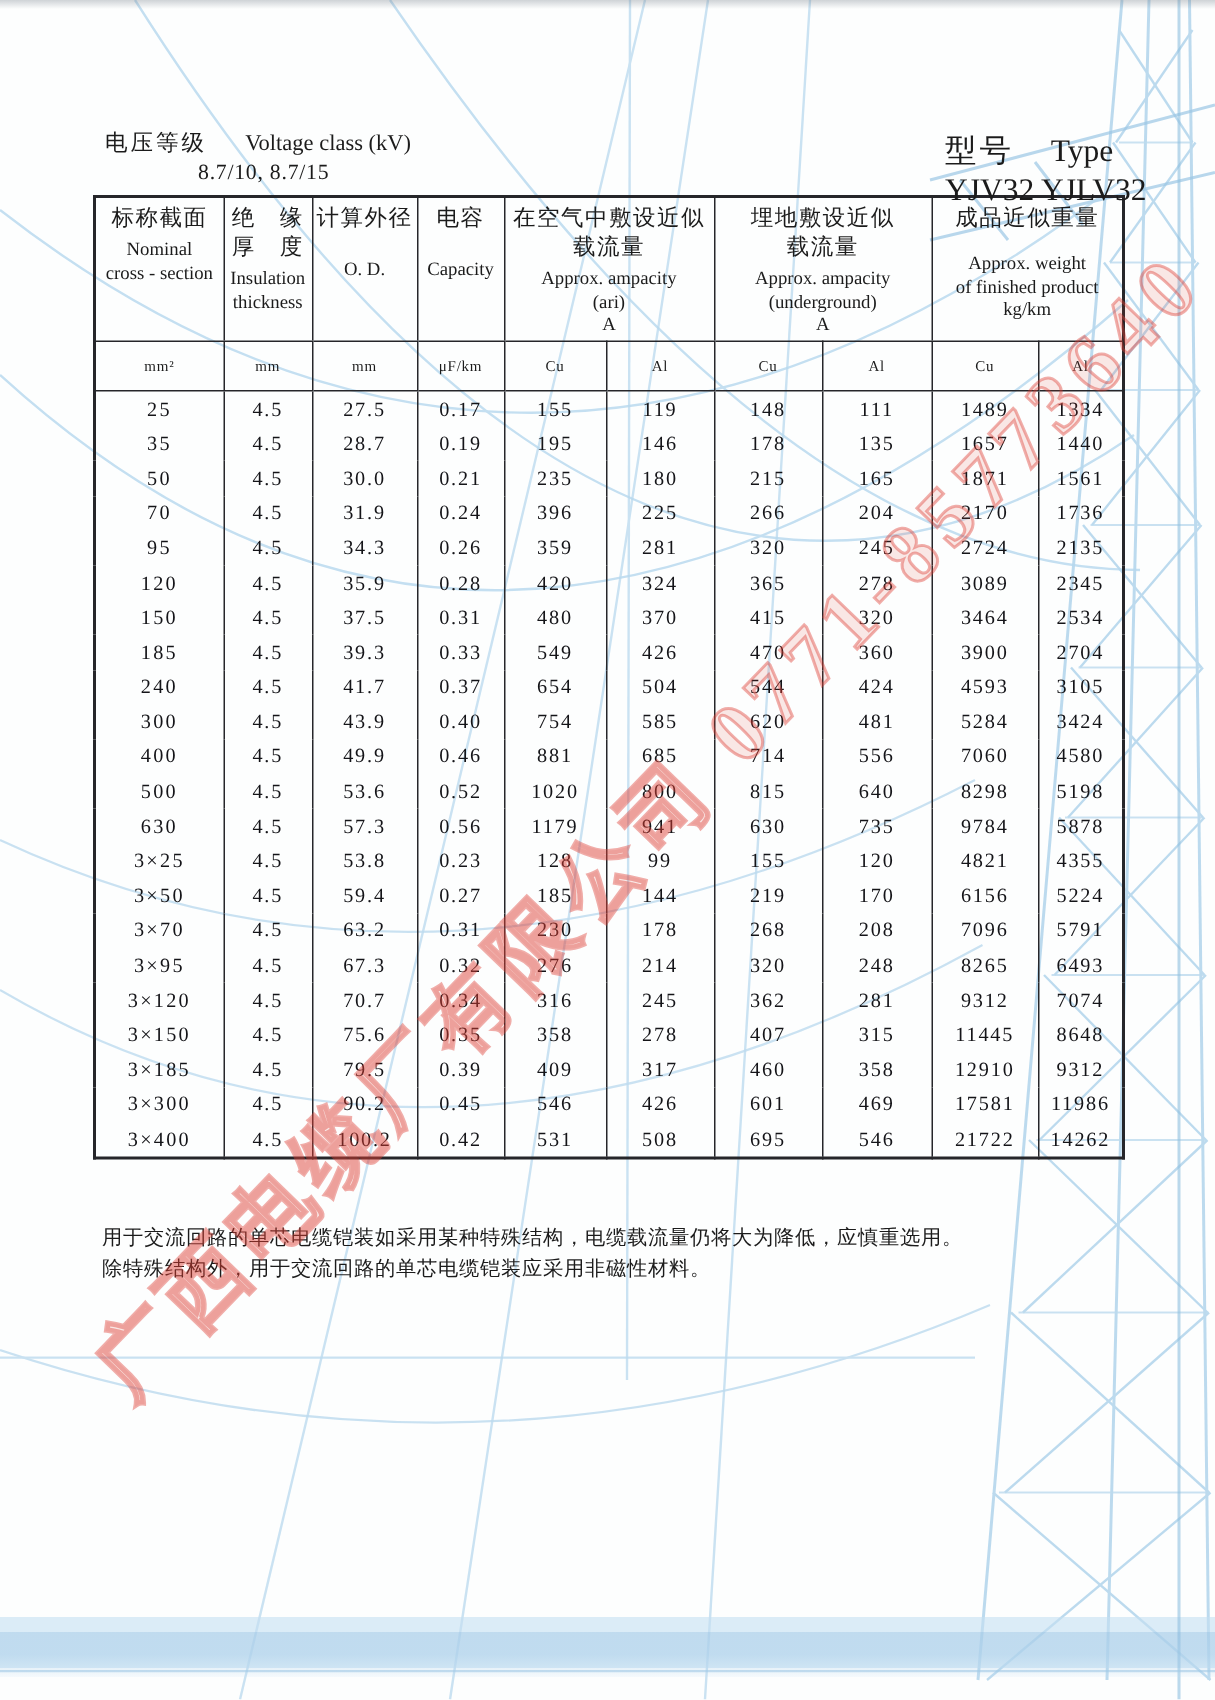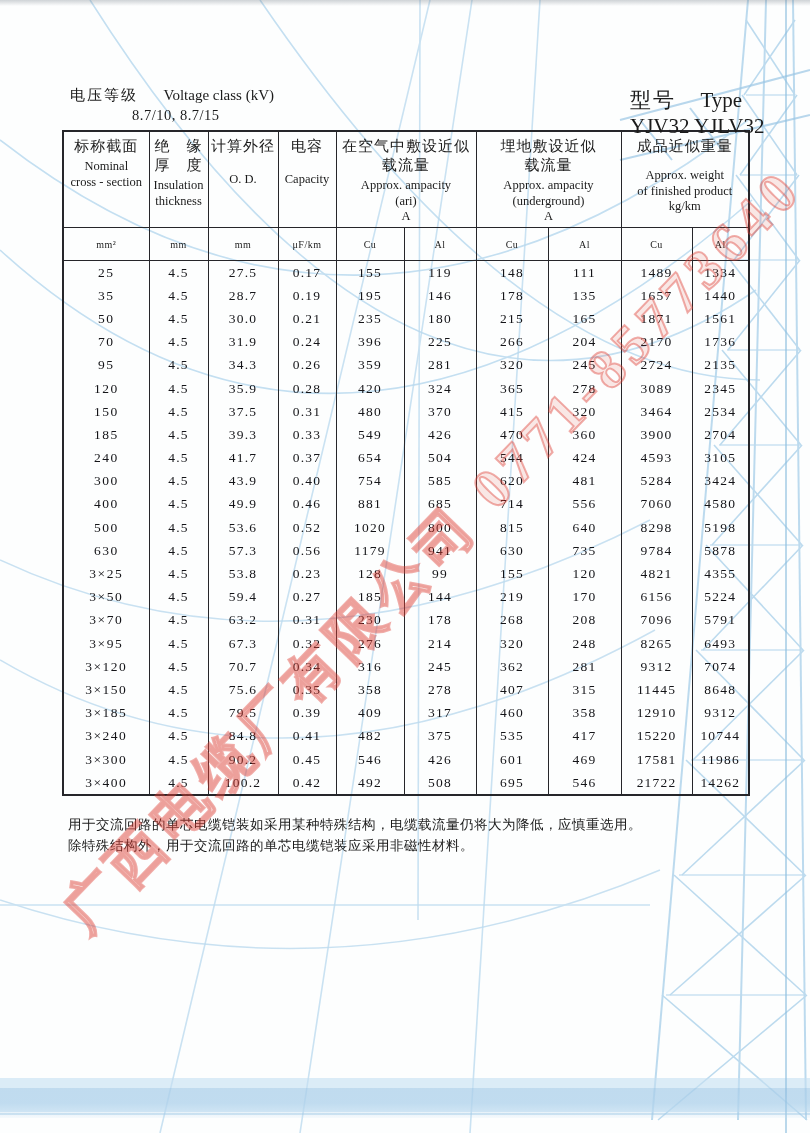--- a/index.html
+++ b/index.html
@@ -466,49 +466,37 @@
         <td class="c2">79.5</td>
         <td class="c3">0.39</td>
         <td class="c4">409</td>
         <td class="c5">317</td>
         <td class="c6">460</td>
         <td class="c7">358</td>
         <td class="c8">12910</td>
         <td class="c9">9312</td>
       </tr>
       <tr>
-        <td class="c0">3×240</td>
-        <td class="c1">4.5</td>
-        <td class="c2">84.8</td>
-        <td class="c3">0.41</td>
-        <td class="c4">482</td>
-        <td class="c5">375</td>
-        <td class="c6">535</td>
-        <td class="c7">417</td>
-        <td class="c8">15220</td>
-        <td class="c9">10744</td>
-      </tr>
-      <tr>
         <td class="c0">3×300</td>
         <td class="c1">4.5</td>
         <td class="c2">90.2</td>
         <td class="c3">0.45</td>
         <td class="c4">546</td>
         <td class="c5">426</td>
         <td class="c6">601</td>
         <td class="c7">469</td>
         <td class="c8">17581</td>
         <td class="c9">11986</td>
       </tr>
       <tr>
         <td class="c0">3×400</td>
         <td class="c1">4.5</td>
         <td class="c2">100.2</td>
         <td class="c3">0.42</td>
-        <td class="c4">492</td>
+        <td class="c4">531</td>
         <td class="c5">508</td>
         <td class="c6">695</td>
         <td class="c7">546</td>
         <td class="c8">21722</td>
         <td class="c9">14262</td>
       </tr>
     </tbody>
 </table>
 
 <div class="notes">

